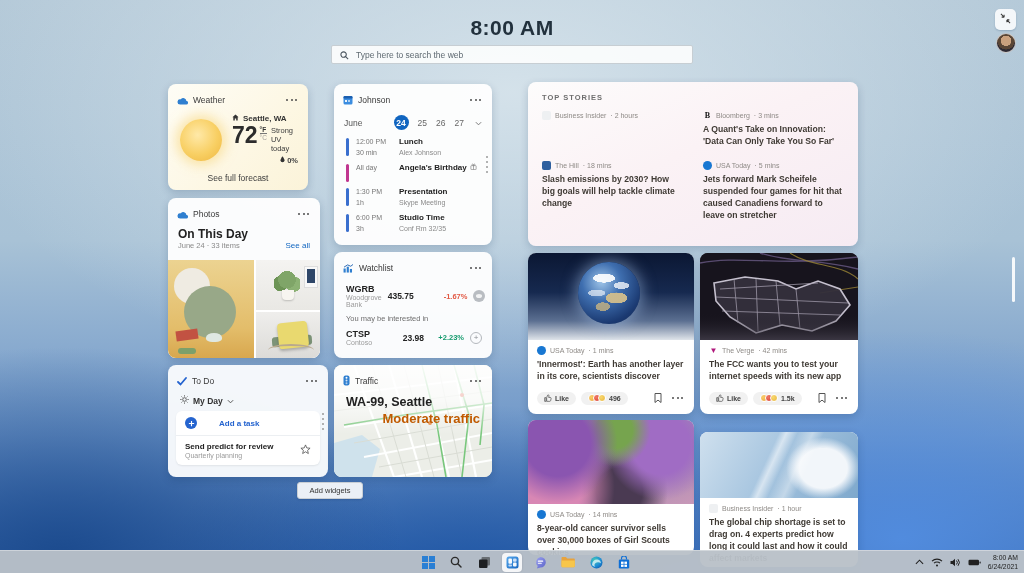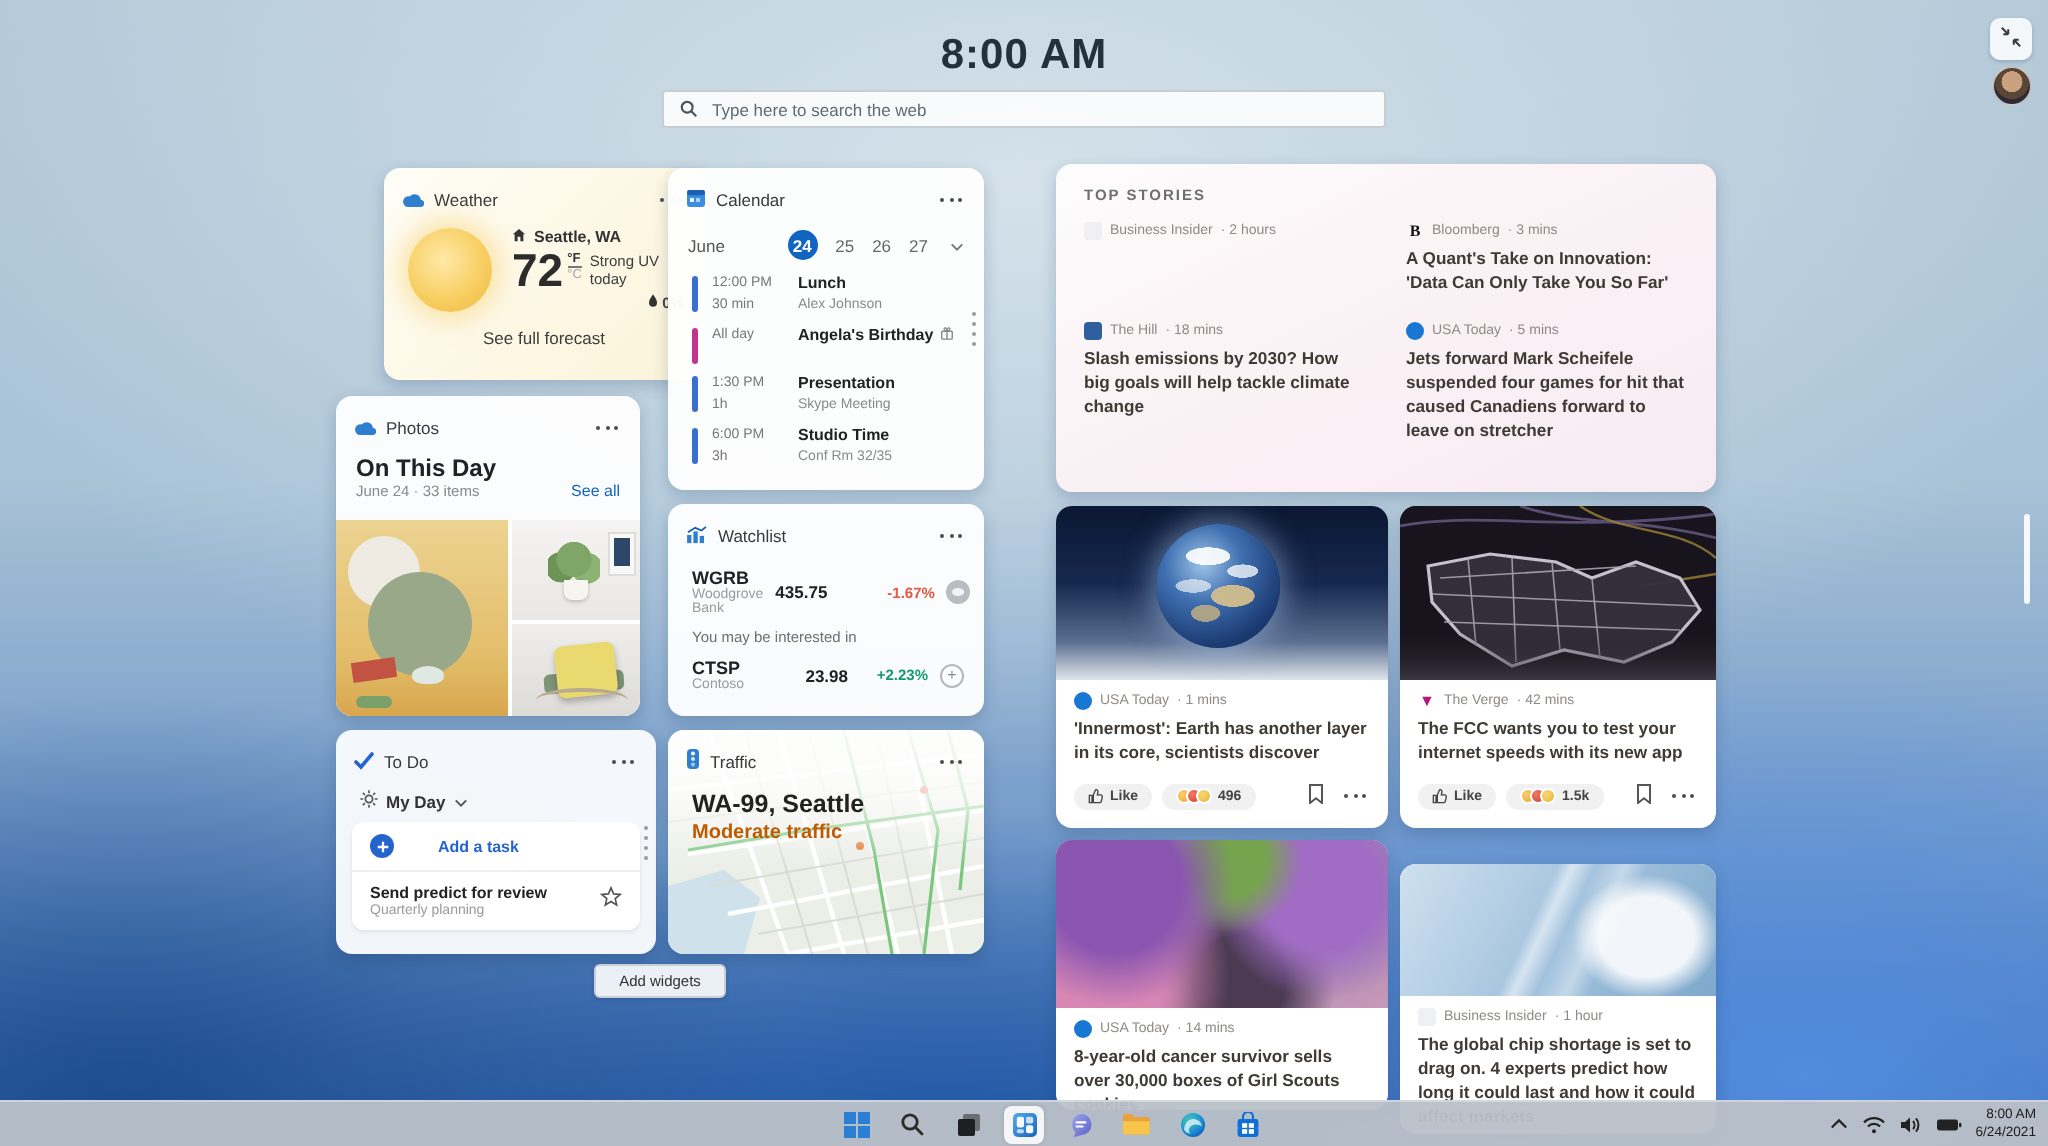--- a/index.html
+++ b/index.html
@@ -28,21 +28,21 @@
   
   .widget { position:absolute; background:rgba(254,254,254,.96); border-radius:8px; box-shadow:0 3px 8px rgba(10,40,80,.20); overflow:hidden; }
   .whead { display:flex; align-items:center; gap:5px; padding:7px 9px 3px 9px; }
   .wtitle { font-size:8.5px; color:#3a3a3a; }
   .menu-dots { margin-left:auto; display:flex; gap:2.5px; align-items:center; padding:2px; cursor:pointer; }
   .menu-dots i { width:2px; height:2px; border-radius:50%; background:#4c4c4c; }
   .pager-dots { position:absolute; right:4px; display:flex; flex-direction:column; gap:3px; }
   .pager-dots i { width:2px; height:2px; border-radius:50%; background:#9a9a9a; }
 
   
-  .w-weather { left:168px; top:84px; width:160px; height:106px; background:linear-gradient(135deg,#fefdf6 0%,#fdf7e3 60%,#fbf3d9 100%);margin-left:24px; }
+  .w-weather { left:168px; top:84px; width:140px; height:106px; background:linear-gradient(135deg,#fefdf6 0%,#fdf7e3 60%,#fbf3d9 100%); }
   .weather-main { display:flex; padding:2px 10px 0 12px; gap:10px; align-items:center; }
   .sun { width:42px; height:42px; border-radius:50%; background:radial-gradient(circle at 42% 38%, #ffe9a8 0%, #f8cf63 55%, #eeb63f 100%); box-shadow:0 0 12px 4px rgba(248,210,110,.55); flex:none; }
   .loc-row { display:flex; align-items:center; gap:4px; font-size:8px; color:#333; font-weight:600; }
   .temp-row { display:flex; align-items:flex-start; gap:2px; margin-top:1px; }
   .temp { font-size:23px; font-weight:600; color:#2c2c2c; line-height:1; }
   .units { display:flex; flex-direction:column; font-size:6.5px; margin-top:2px; }
   .unit-f { color:#333; font-weight:700; border-bottom:1px solid #777; }
   .unit-c { color:#a5a09a; }
   .cond-col { font-size:7.5px; color:#3c3c3c; margin-left:4px; margin-top:3px; }
   .precip { display:flex; align-items:center; gap:2px; justify-content:flex-end; margin-top:3px; color:#444; font-weight:600; }
@@ -113,21 +113,21 @@
   .task-texts { display:flex; flex-direction:column; margin-right:auto; }
   .task-title { font-size:8px; font-weight:600; color:#222; }
   .task-sub { font-size:7px; color:#9a9a9a; margin-top:1px; }
 
   
   .w-traffic { left:334px; top:365px; width:158px; height:112px; background:#edefe9; }
   .traffic-map { position:absolute; inset:0; }
   .traffic-overlay { position:absolute; inset:0; background:linear-gradient(180deg, rgba(255,255,255,.92) 0%, rgba(255,255,255,.75) 30%, rgba(255,255,255,0) 62%); }
   .traffic-head { position:relative; }
   .traffic-road { position:relative; font-size:12.5px; font-weight:700; color:#222; padding:2px 12px 0 12px; }
-  .traffic-status { position:relative; font-size:10px; font-weight:700; color:#c05a00; padding:2px 12px; }
+  .traffic-status { position:relative; font-size:13px; font-weight:700; color:#c05a00; padding:2px 12px;text-align:right; }
 
   .add-widgets { left:297px; top:482px; width:66px; height:17px; background:rgba(250,251,252,.92); border:1px solid #c9cfd5; border-radius:3px; font-size:7.5px; color:#333; display:flex; align-items:center; justify-content:center; cursor:pointer; box-shadow:0 1px 2px rgba(0,30,70,.15); }
 
   
   .topstories { left:528px; top:82px; width:330px; height:164px; border-radius:8px; background:linear-gradient(155deg,#fdfcfc 0%,#fbf2f5 45%,#f6ebf3 100%); box-shadow:0 3px 8px rgba(10,40,80,.20); padding:11px 14px; overflow:hidden; }
   .ts-header { font-size:7.5px; letter-spacing:1px; color:#6e6e6e; font-weight:700; margin-bottom:9px; }
   .ts-grid { display:grid; grid-template-columns:1fr 1fr; column-gap:20px; row-gap:14px; }
   .story { cursor:pointer; }
   .story-meta, .card-meta { display:flex; align-items:center; gap:4px; margin-bottom:3px; }
   .logo { width:9px; height:9px; flex:none; display:flex; align-items:center; justify-content:center; font-size:8px; font-weight:700; border-radius:2px; overflow:hidden; }
@@ -271,21 +271,21 @@
 <div class="widget w-calendar">
   <div class="whead">
     <span>
       <svg width="10" height="10" viewBox="0 0 10 10">
           <rect x="0.5" y="1" width="9" height="8.5" rx="1.5" fill="#3b8de0"></rect>
           <rect x="0.5" y="1" width="9" height="2.6" rx="1.2" fill="#1b5fb0"></rect>
           <rect x="2" y="5" width="2" height="2" fill="#fff" opacity=".9"></rect>
           <rect x="5" y="5" width="2" height="2" fill="#fff" opacity=".6"></rect>
         </svg>
     </span>
-    <span class="wtitle">Calendar</span>
+    <span class="wtitle">Johnson</span>
     <span class="menu-dots">
         <i></i>
         <i></i>
         <i></i>
       </span>
   </div>
   <div class="cal-daterow">
     <span class="cal-month">June</span>
     <div class="cal-dates">
       <span class="cal-date sel">24</span>

